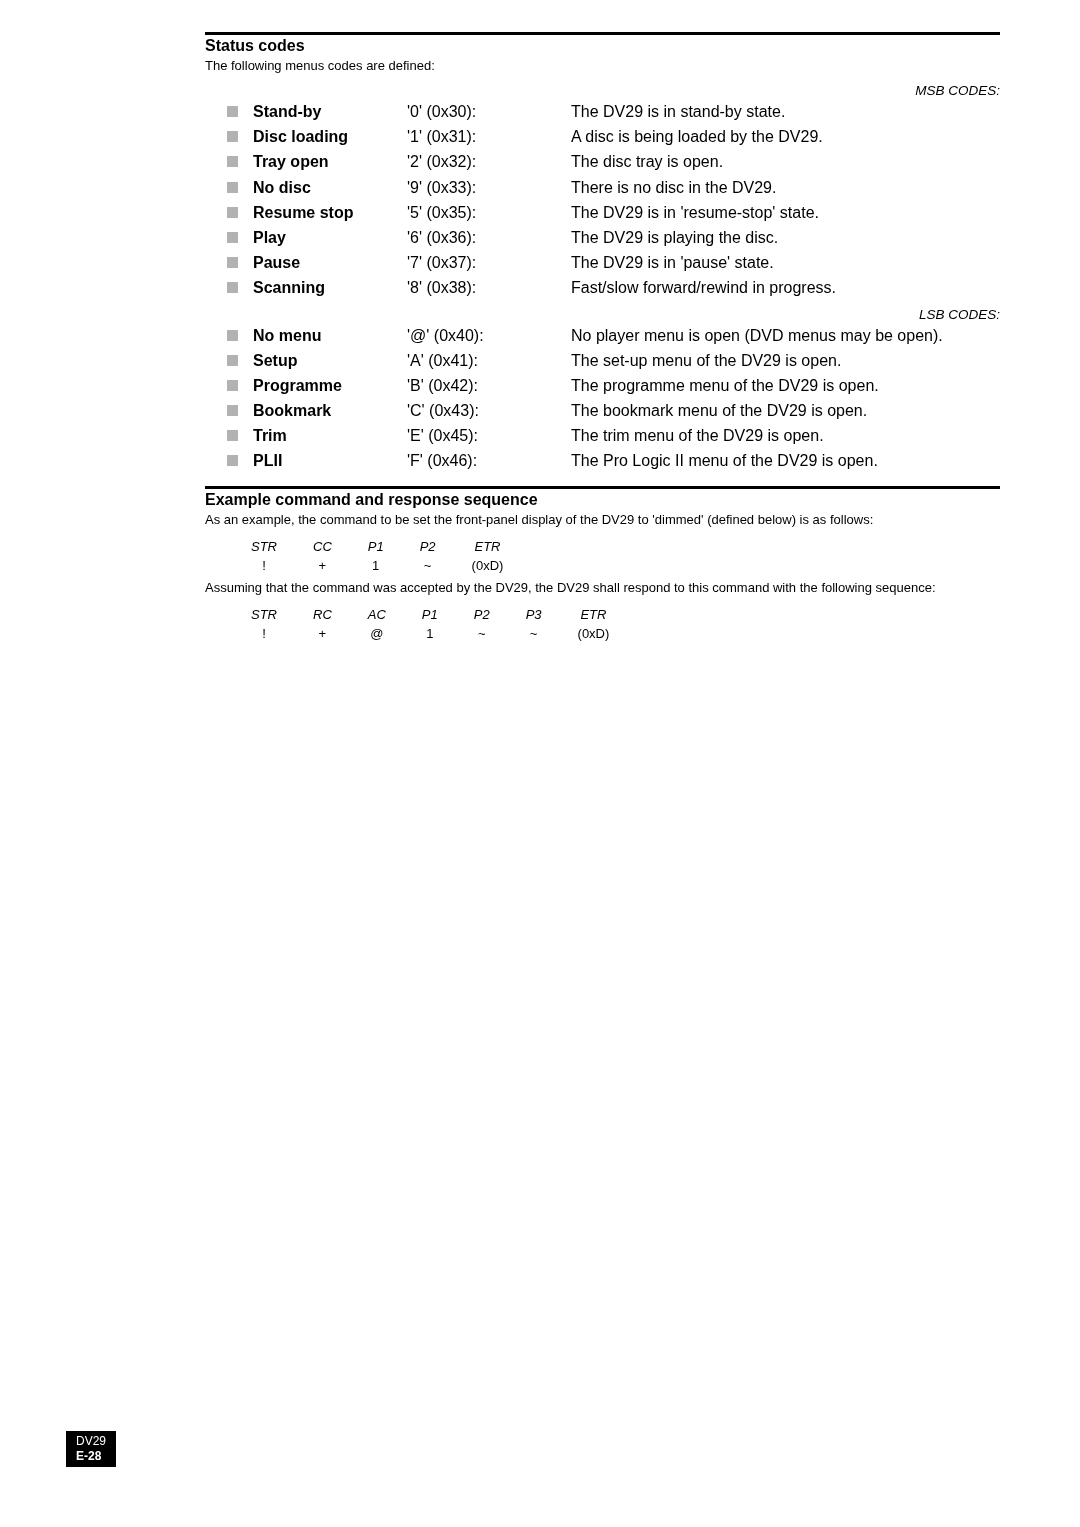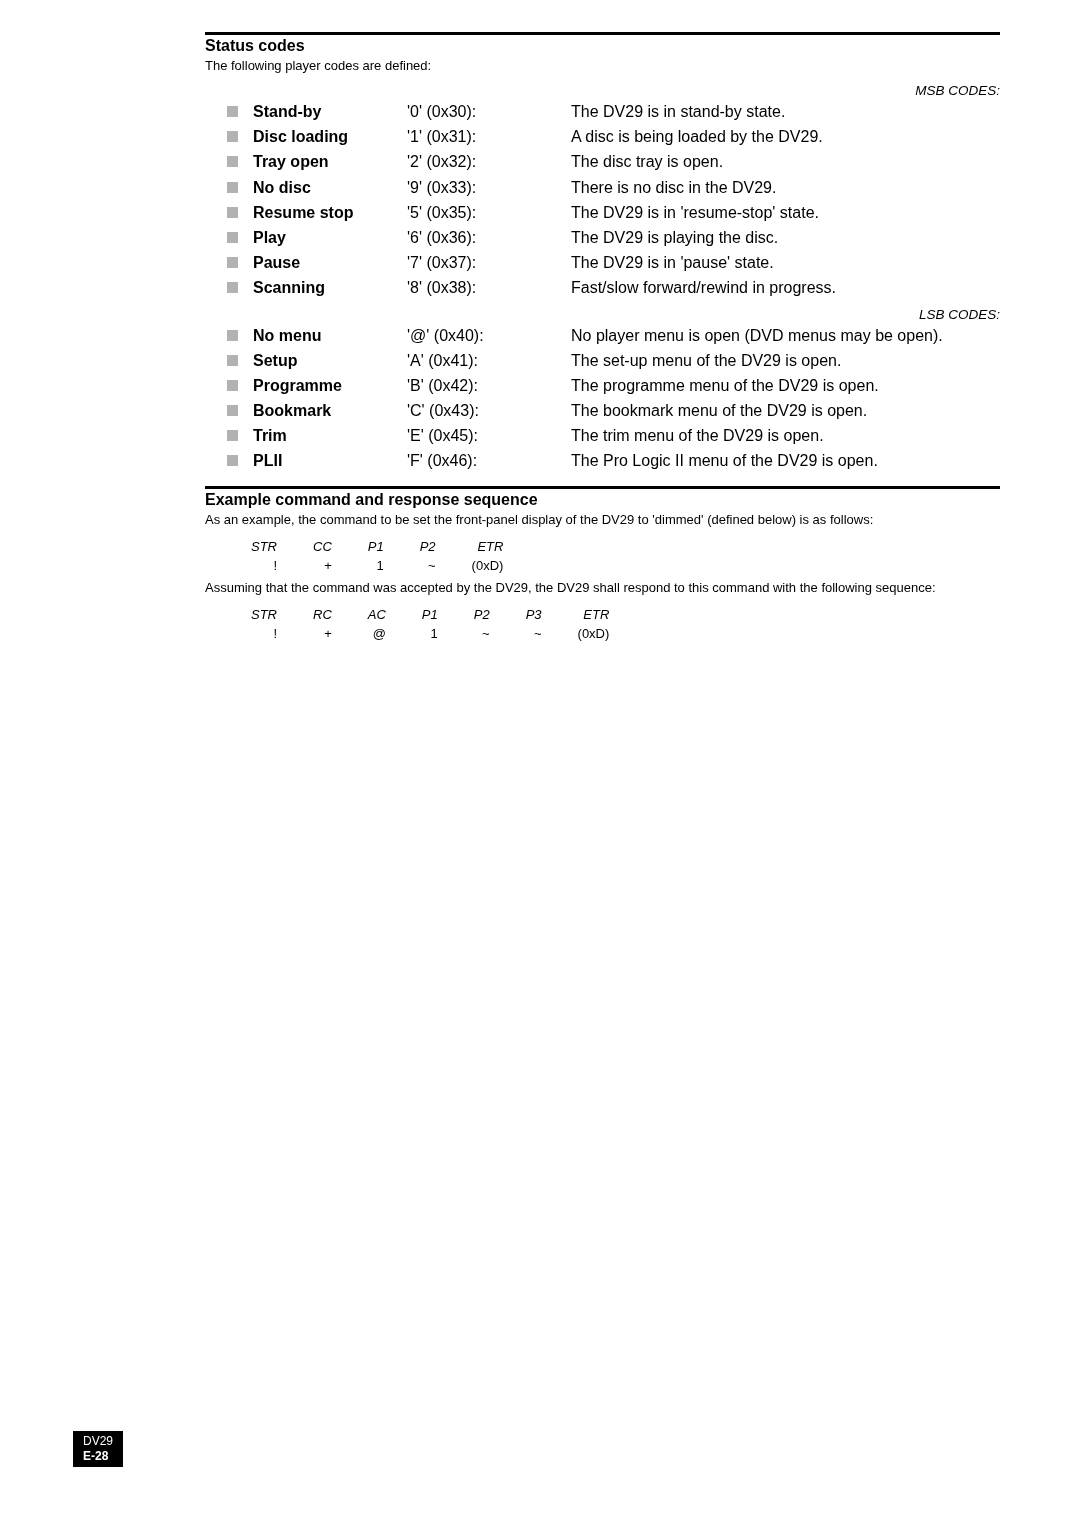--- a/index.html
+++ b/index.html
@@ -66,46 +66,46 @@
   .spacer-after-codes { height: 12px; }
   .seq-table {
     border-collapse: collapse;
     font-size: 13px;
     margin-left: 28px;
     margin-top: 4px;
     margin-bottom: 4px;
   }
   .seq-table td {
     padding: 0 18px 0 18px;
-    text-align: right;
+    text-align: center;
     line-height: 1.5;
   }
   .seq-table tr.hdr td { font-style: italic; }
   .footer {
     position: absolute;
-    left: 73px;
+    left: 66px;
     bottom: 60px;
     background: #000;
     color: #fff;
     font-size: 12px;
     padding: 3px 10px 4px 10px;
     line-height: 1.2;
   }
   .footer .prod { display: block; }
   .footer .pg { display: block; font-weight: bold; }
 </style>
 </head>
 <body>
 
 <div class="page">
   <div class="content">
 
     <hr class="rule">
     <div class="section-title">Status codes</div>
-    <div class="subtext">The following player codes are defined:</div>
+    <div class="subtext">The following menus codes are defined:</div>
 
     <div class="group-label">MSB CODES:</div>
     <table class="code-table">
       <tbody>
           <tr>
             <td class="sq-cell"><span class="sq"></span></td>
             <td class="name">Stand-by</td>
             <td class="code">'0' (0x30):</td>
             <td class="desc">The DV29 is in stand-by state.</td>
           </tr>

